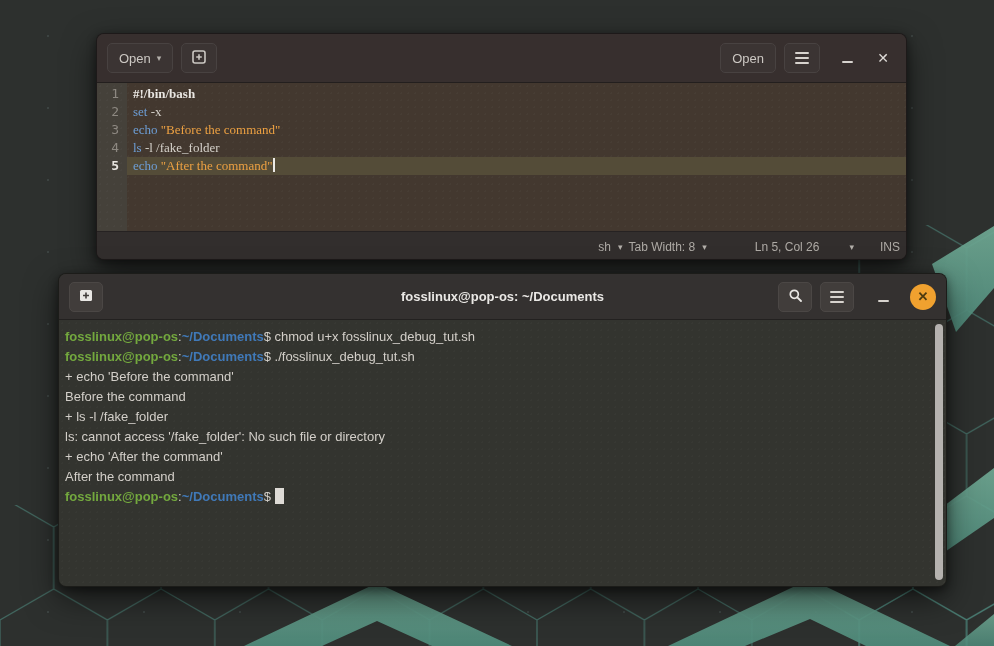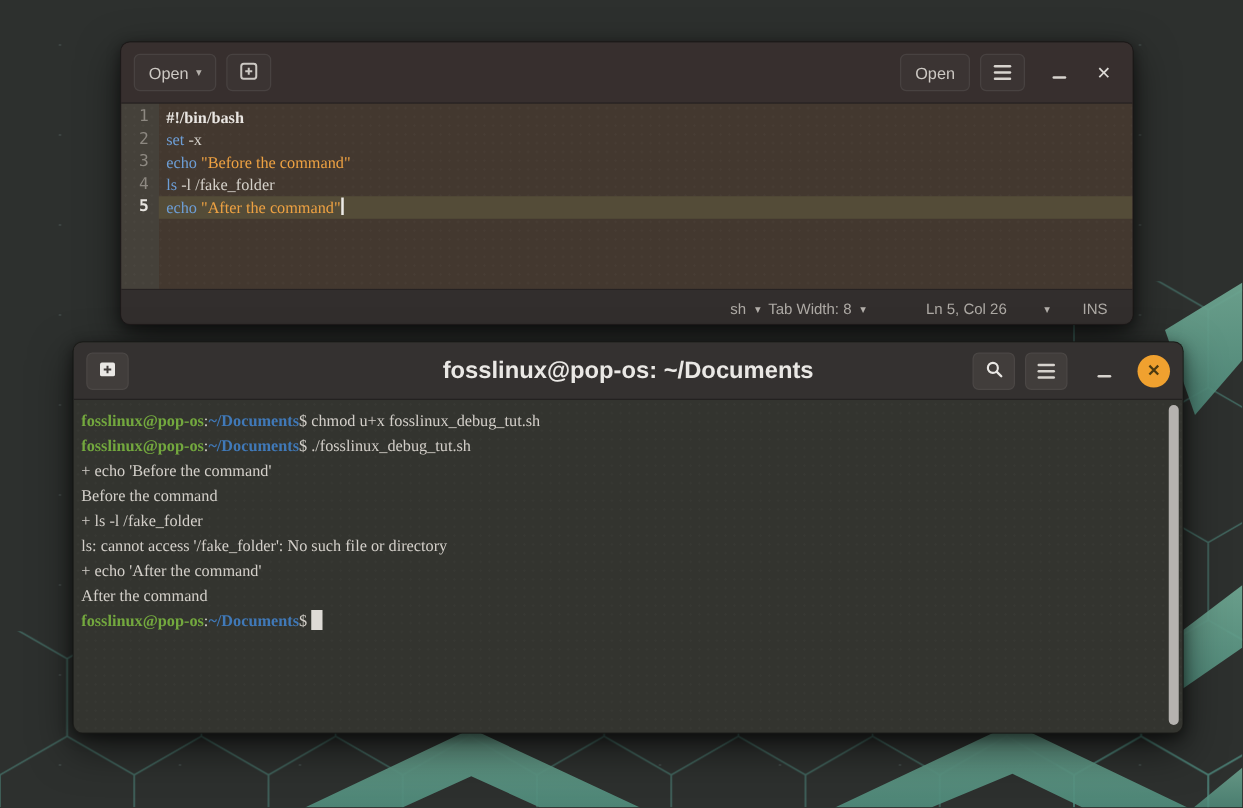--- a/index.html
+++ b/index.html
@@ -64,38 +64,38 @@
   .ed-row{display:flex;height:18px;line-height:18px;white-space:pre;}
   .ed-num{width:22px;flex:none;text-align:right;padding-right:8px;color:#8d8881;}
   .ed-code{flex:1;padding-left:6px;font-family:Liberation Serif, serif;}
   .ed-row.current .ed-code{background:#544c38;}
   .ed-row.current .ed-num{color:#e7e4df;font-weight:bold;}
   .ed-caret{display:inline-block;width:1.5px;height:14px;background:#eceae6;vertical-align:-2px;margin-left:1px;}
 
   .statusbar{
     height:29px;background:#322e2d;border-top:1px solid #262222;
     display:flex;align-items:center;justify-content:flex-end;
-    font-size:12px;color:#aeaaa5;padding-right:20px;
+    font-size:12px;color:#aeaaa5;padding-right:6px;
   }
   .sb-item{display:flex;align-items:center;gap:7px;cursor:pointer;}
 
   
   #terminal{left:58px;top:273px;width:887px;height:312px;background:#33342f;}
   #terminal .headerbar{height:45px;background:#343130;border-bottom:1px solid #232120;}
   #terminal .hb-btn{background:#413d3b;border:1px solid #4b4745;width:34px;padding:0;}
-  #terminal .title{font-size:19px;font-weight:bold;color:#eae8e5;}
+  #terminal .title{font-size:13px;font-weight:bold;color:#eae8e5;}
   .close-circle{
     width:26px;height:26px;border-radius:50%;background:#f0a12f;
     display:flex;align-items:center;justify-content:center;
     color:#4c3a10;font-size:13px;font-weight:bold;cursor:pointer;
   }
   .term-body{
     position:relative;height:265px;
     padding:7px 24px 0 6px;box-sizing:border-box;
-    font-family:Liberation Serif, serif;font-size:13px;line-height:20px;
+    font-family:Liberation Sans, sans-serif;font-size:13px;line-height:20px;
     background-image:radial-gradient(rgba(255,255,255,.02) 1px, transparent 1px);
     background-size:7px 7px;
   }
   .term-row{white-space:pre;}
   .term-cursor{display:inline-block;width:9px;height:16px;background:#dedbd6;vertical-align:-3px;}
   .term-scrollbar{
     position:absolute;right:3px;top:4px;width:8px;height:256px;
     background:#b5b2af;border-radius:4px;cursor:pointer;
   }
 </style>

